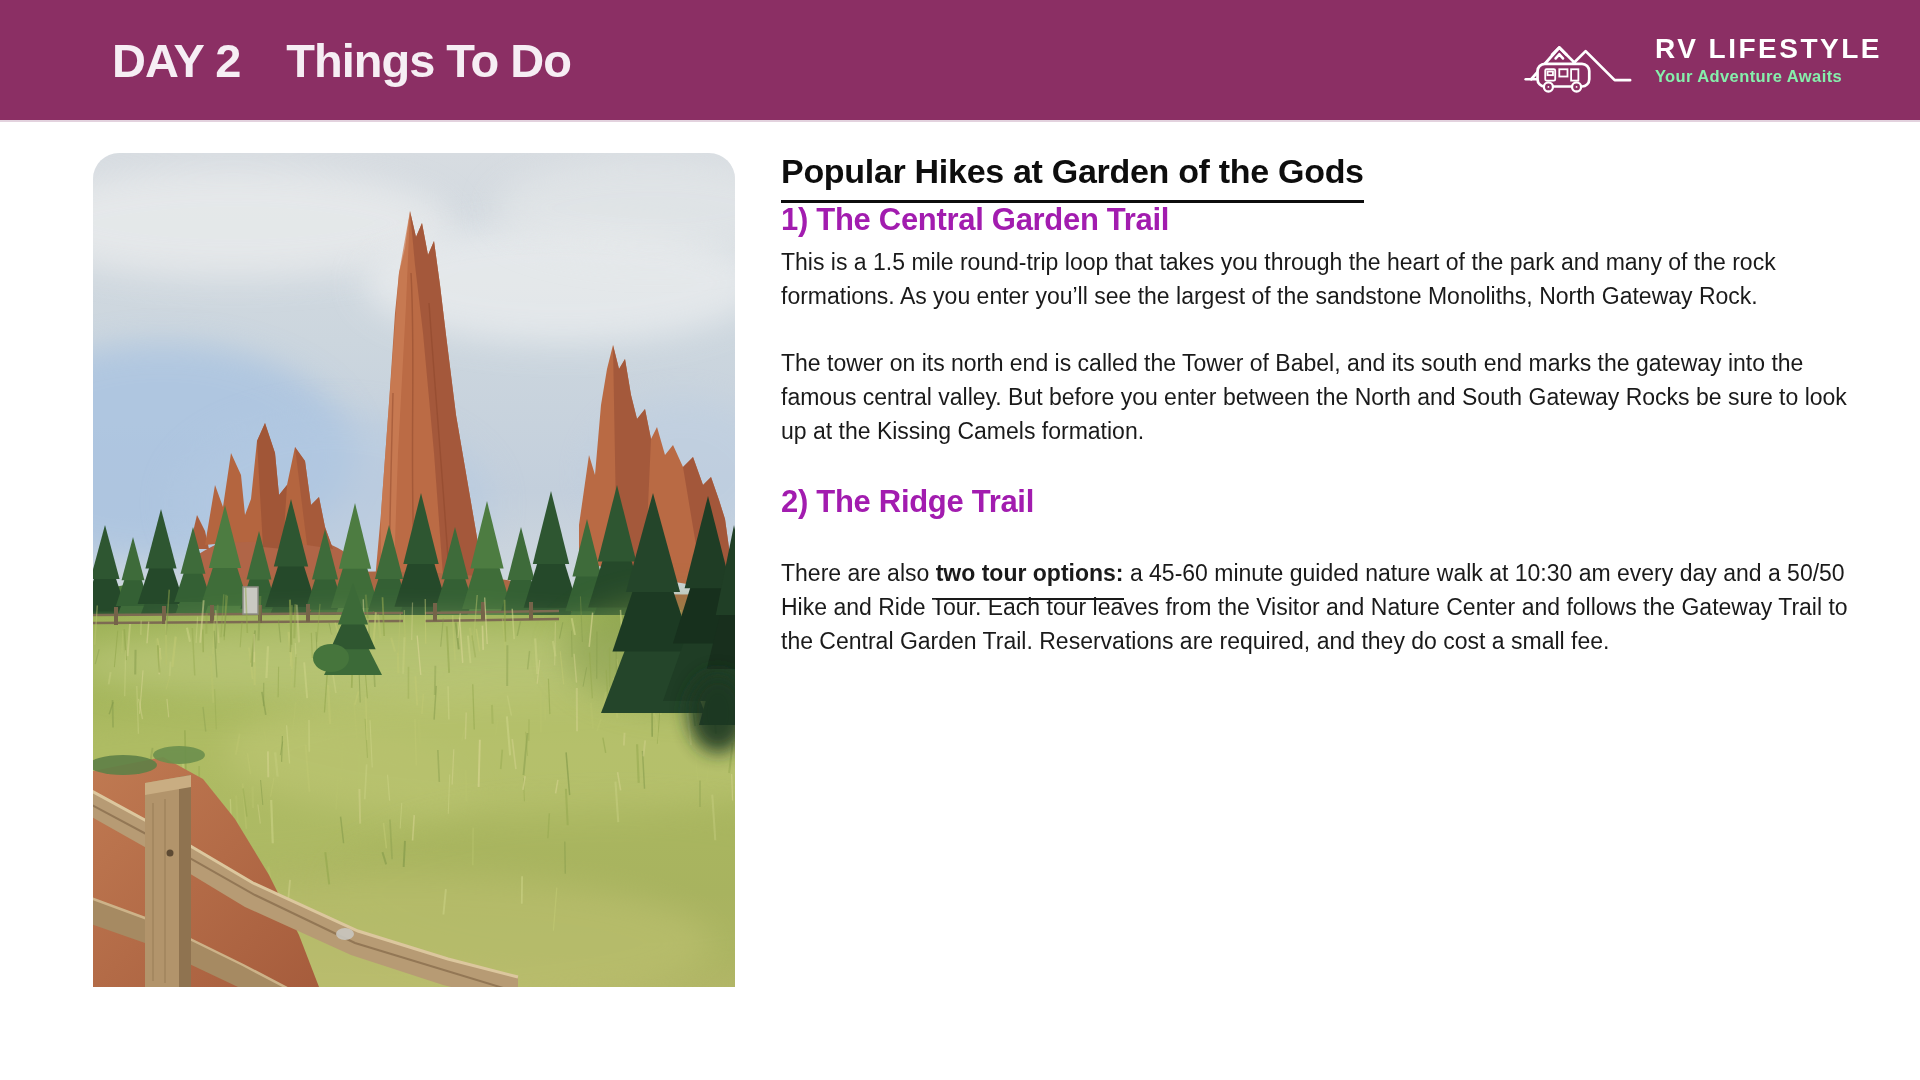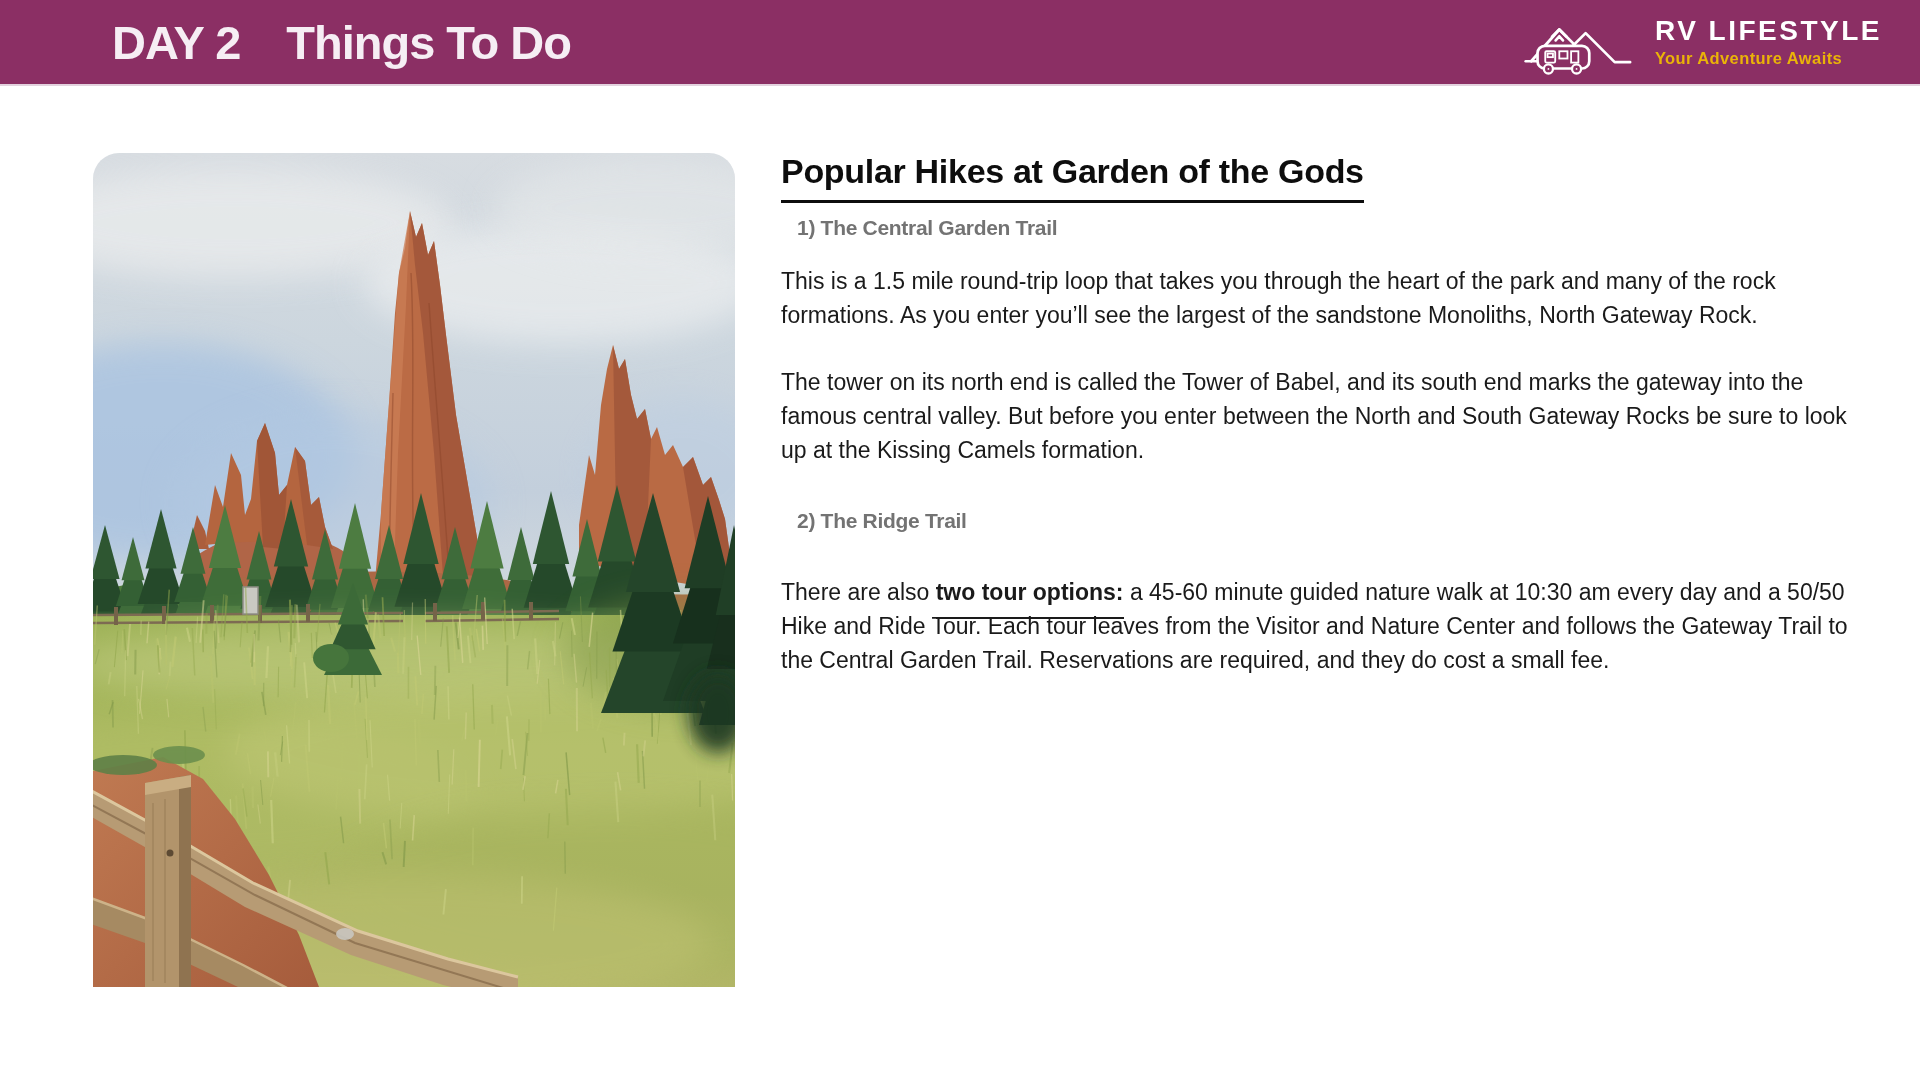--- a/index.html
+++ b/index.html
@@ -1,47 +1,47 @@
 <!DOCTYPE html>
 <html><head>
 <meta charset="utf-8">
 <style>
   html,body{margin:0;padding:0;background:#ffffff;}
   .page{position:relative;width:1920px;height:1080px;background:#ffffff;overflow:hidden;
         font-family:"Liberation Sans","DejaVu Sans",sans-serif;color:#161616;}
 
   
-  .header{position:absolute;left:0;top:0;width:1920px;height:84px;background:#8b2f64;
+  .header{position:absolute;left:0;top:0;width:1920px;height:120px;background:#8b2f64;
           box-shadow:0 2px 0 #e3d2de;display:flex;align-items:center;justify-content:space-between;}
   .header-titles{display:flex;align-items:baseline;margin-left:112px;}
   .day-label,.page-title{font-size:47px;font-weight:700;letter-spacing:-1px;color:#f6eef4;line-height:1;}
   .page-title{margin-left:46px;}
   .logo{display:flex;align-items:center;margin-right:38px;}
   .logo-icon{width:118px;height:66px;margin-right:14px;margin-top:4px;}
   .logo-text{display:flex;flex-direction:column;}
   .logo-brand{font-size:28px;font-weight:700;letter-spacing:2.5px;color:#ffffff;line-height:1.1;}
-  .logo-tagline{font-size:16.5px;font-weight:700;letter-spacing:.4px;color:#eab308;margin-top:2px;}
+  .logo-tagline{font-size:16.5px;font-weight:700;letter-spacing:.4px;color:#86efac;margin-top:2px;}
 
   
   .photo{position:absolute;left:93px;top:153px;width:642px;height:1026px;border-radius:26px;
          overflow:hidden;margin:0;}
   .photo svg{display:block;width:642px;height:834px;}
   .photo-caption{position:absolute;right:14px;bottom:12px;font-size:33px;font-weight:700;
          color:#fdfdfd;letter-spacing:.5px;
          text-shadow:-3px -3px 0 #2a221a,3px -3px 0 #2a221a,-3px 3px 0 #2a221a,3px 3px 0 #2a221a,
                      -3px 0 0 #2a221a,3px 0 0 #2a221a,0 -3px 0 #2a221a,0 3px 0 #2a221a,
                      0 5px 8px rgba(0,0,0,.35);}
 
   
   .article{position:absolute;left:781px;top:150px;width:1092px;}
   .doc-title{margin:0;font-size:34px;line-height:42px;font-weight:700;letter-spacing:-.3px;color:#0d0d0d;}
   .doc-title .u{border-bottom:3px solid #0d0d0d;padding-bottom:10px;}
   .section{margin-top:34px;}
   .section:first-of-type{margin-top:8px;}
-  .section h2{margin:16px;font-size:21px;line-height:40px;font-weight:700;letter-spacing:-.3px;color:#737373;}
+  .section h2{margin:0;font-size:31px;line-height:40px;font-weight:700;letter-spacing:-.3px;color:#a21caf;}
   .section p{margin:5px 0 0;font-size:23px;line-height:34px;color:#1a1a1a;}
   .section p + p{margin-top:33px;}
   .hl{font-weight:700;border-bottom:2.5px solid #1a1a1a;padding-bottom:12px;}
 </style>
 </head>
 <body>
 
 <div class="page">
 
   <div class="header">

